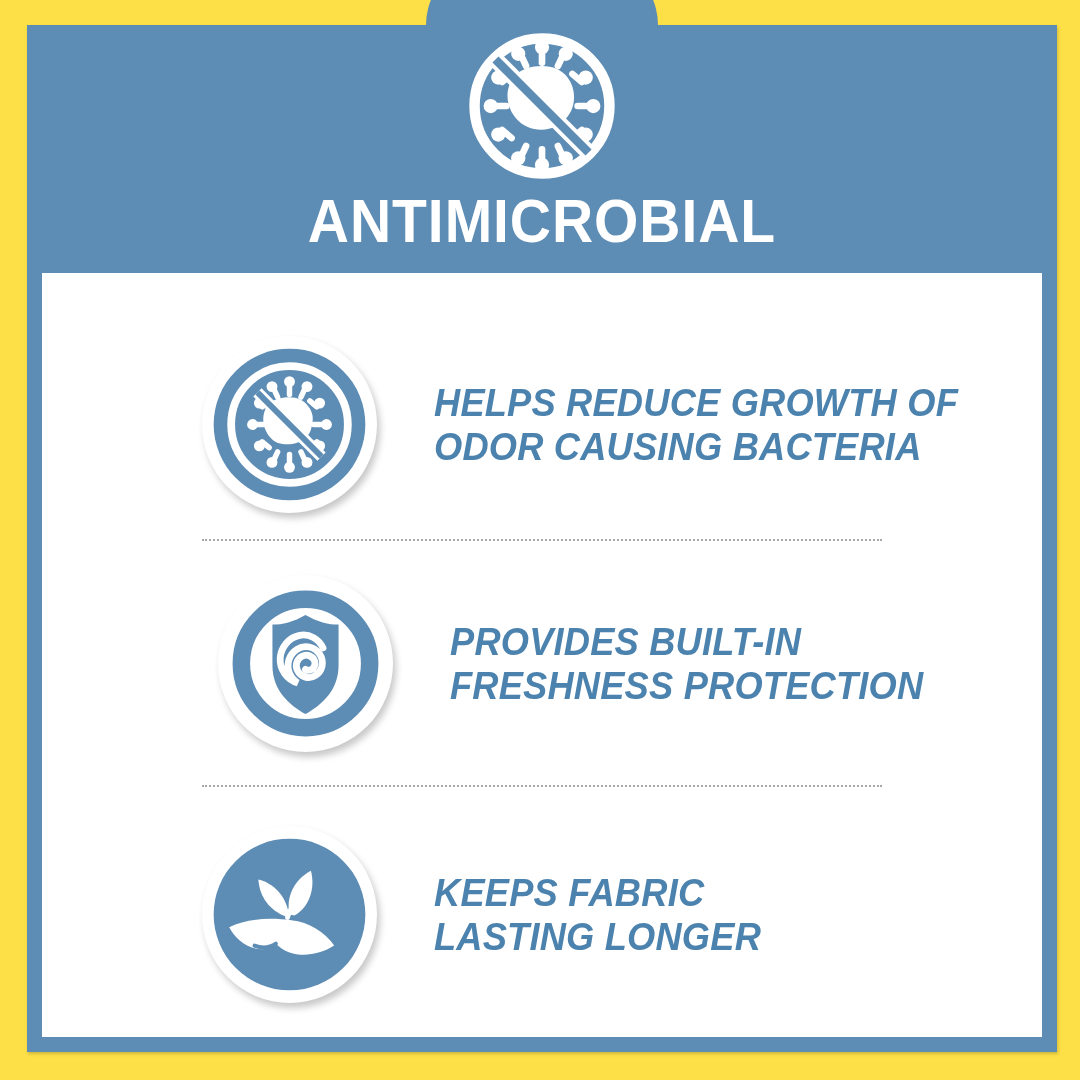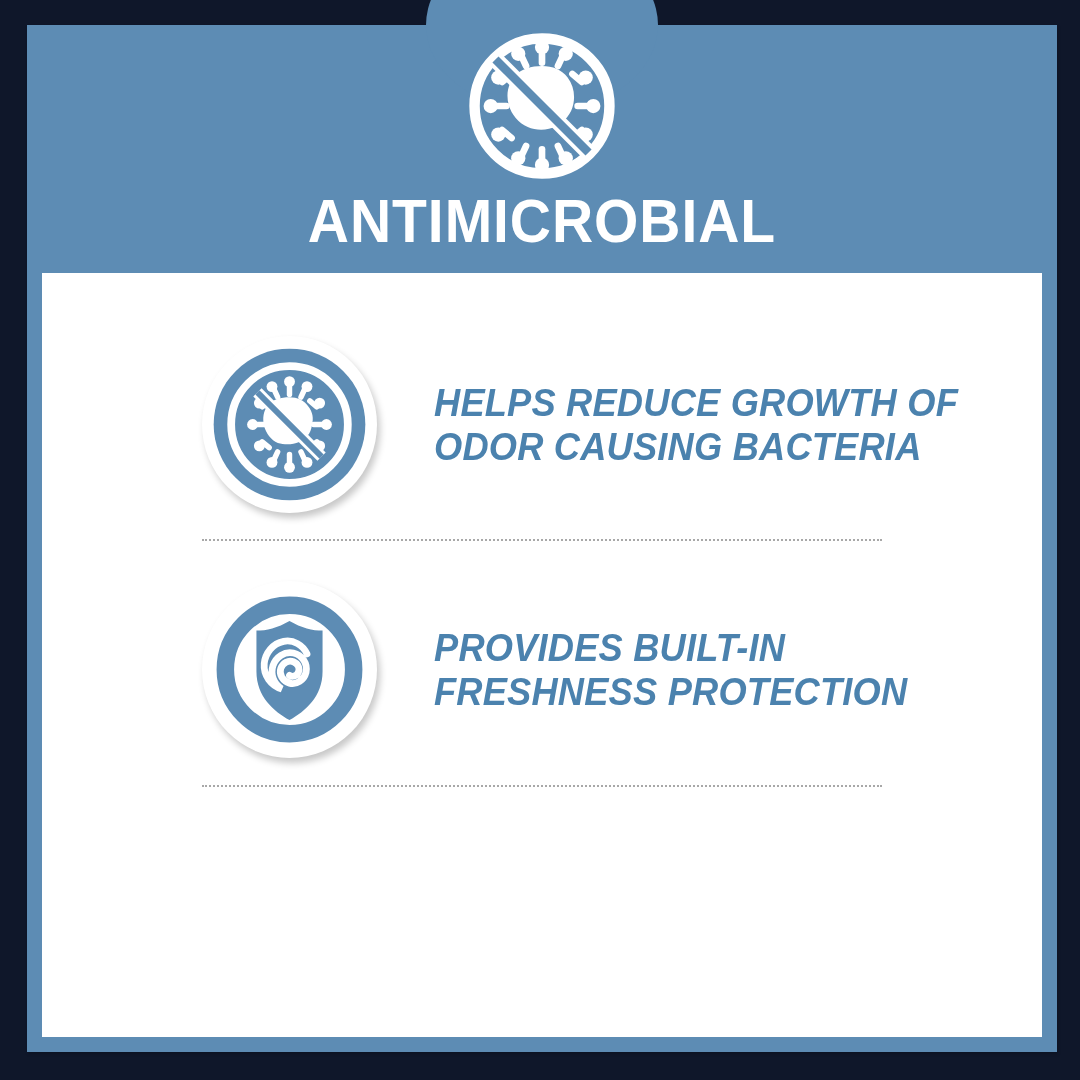--- a/index.html
+++ b/index.html
@@ -11,21 +11,21 @@
     width: 1080px;
     height: 1080px;
     overflow: hidden;
     font-family: "Liberation Sans", sans-serif;
   }
 
   #infographic {
     position: relative;
     width: 1080px;
     height: 1080px;
-    background: #0f172a;
+    background: #fde047;
   }
 
   
   .frame {
     position: absolute;
     left: 27px;
     top: 25px;
     width: 1030px;
     height: 1027px;
     box-sizing: border-box;
@@ -95,21 +95,21 @@
   .feature-row {
     position: absolute;
     left: 0;
     width: 1000px;
     height: 200px;
     display: flex;
     align-items: center;
     font-style: italic;
   }
   .feature-row.row-1 { top: 52px; }
-  .feature-row.row-2 { top: 297px; }
+  .feature-row.row-2 { top: 291px; margin-left: 16px; }
   .feature-row.row-3 { top: 542px; }
 
   .feature-icon-wrap {
     position: relative;
     width: 185px;
     height: 185px;
     margin-left: 155px;
     flex: none;
   }
 
@@ -322,15 +322,46 @@
         </svg>
       </div>
       <div class="feature-text">
         <span class="line">PROVIDES BUILT-IN</span>
         <span class="line">FRESHNESS PROTECTION</span>
       </div>
     </div>
 
     <div class="divider d-2"></div>
 
+    <div class="feature-row row-3">
+      <div class="feature-icon-wrap">
+        <div class="feature-icon-disc"></div>
+        <svg class="feature-icon-svg" viewBox="0 0 180 180" xmlns="http://www.w3.org/2000/svg">
+          <circle cx="90" cy="90" r="78" fill="#5d8cb4"></circle>
+
+          <path d="M86 92
+                   c -16 -6 -27 -20 -28 -38
+                   c 16 4 28 17 31 34 z" fill="#ffffff"></path>
+
+          <path d="M90 90
+                   c -4 -18 5 -36 22 -45
+                   c 5 18 -2 38 -17 46 z" fill="#ffffff"></path>
+
+          <path d="M88 93 c 2 -8 8 -16 16 -22" fill="none" stroke="#ffffff" stroke-width="5" stroke-linecap="round"></path>
+
+          <path d="M92 96
+                   c 18 2 34 12 44 26
+                   c -14 9 -32 12 -46 7
+                   c -6 -2 -11 -6 -14 -9
+                   c -5 5 -13 7 -21 5
+                   c -12 -3 -22 -12 -27 -22
+                   c 18 -9 43 -10 64 -7 z" fill="#ffffff"></path>
+          <path d="M76 120 c -6 4 -14 5 -22 2" fill="none" stroke="#5d8cb4" stroke-width="4" stroke-linecap="round"></path>
+        </svg>
+      </div>
+      <div class="feature-text">
+        <span class="line">KEEPS FABRIC</span>
+        <span class="line">LASTING LONGER</span>
+      </div>
+    </div>
 
   </div>
 </div>
 
 </body></html>

